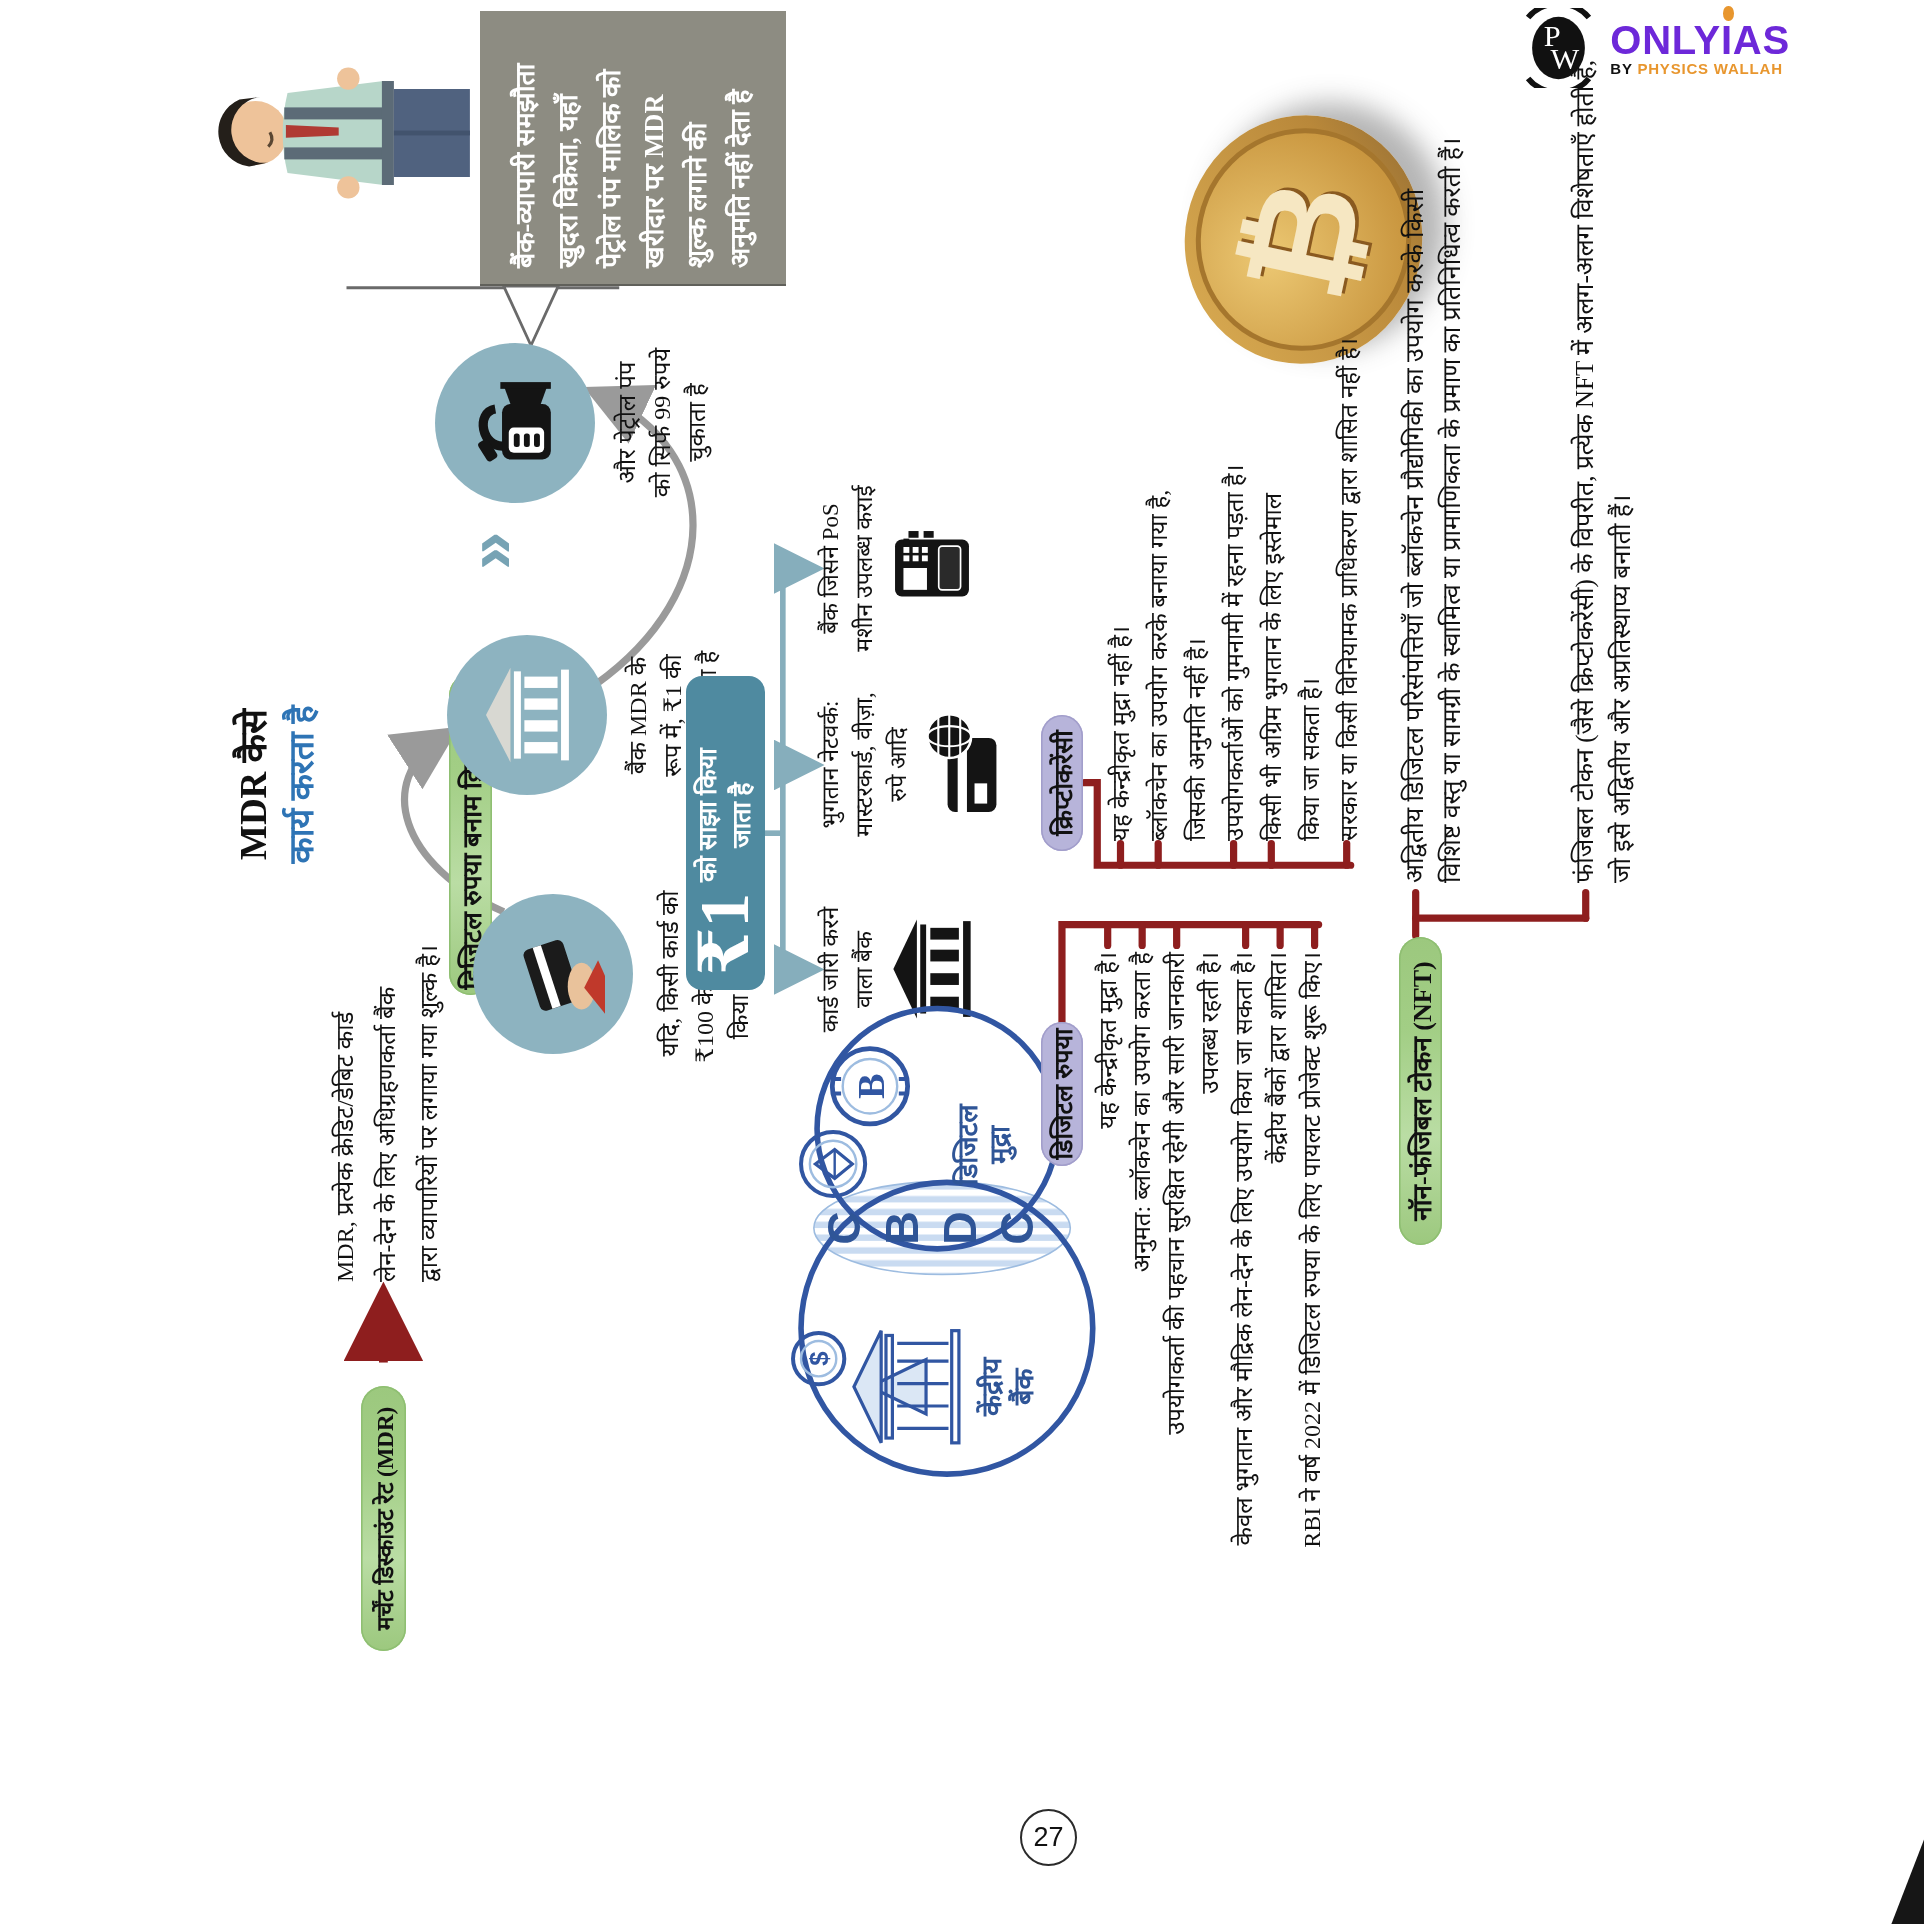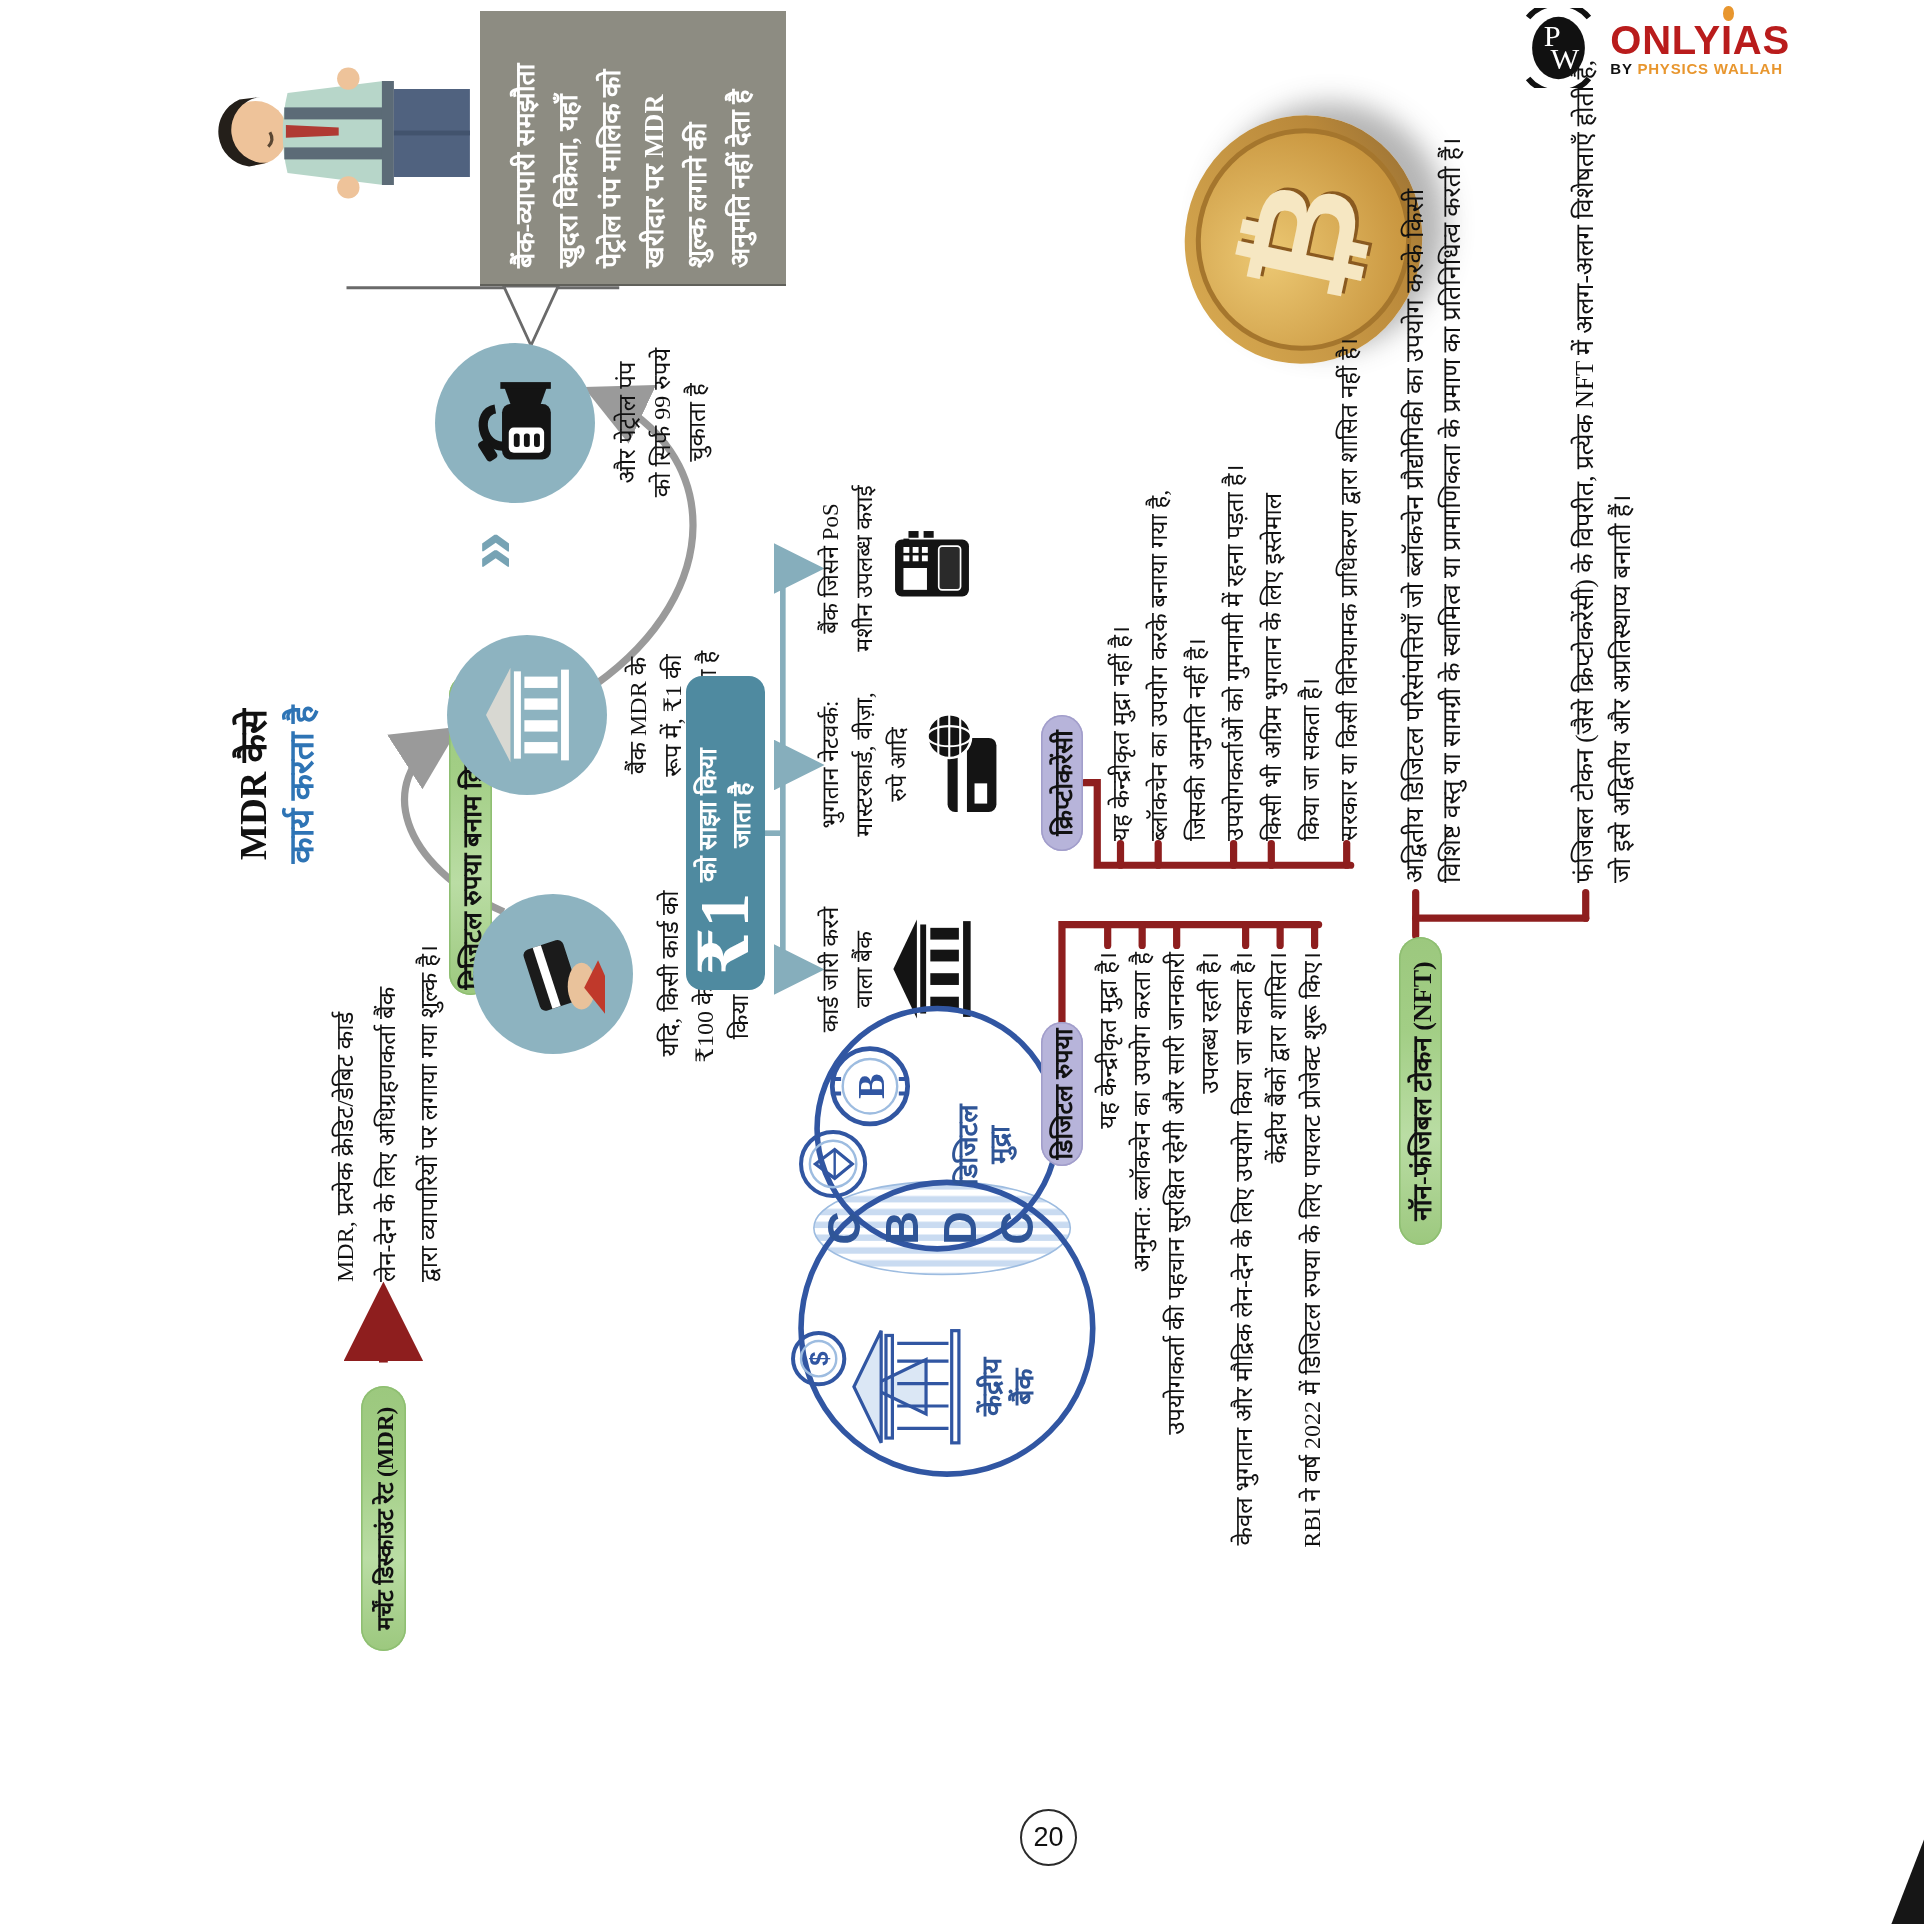--- a/index.html
+++ b/index.html
@@ -43,21 +43,21 @@
             background:linear-gradient(135deg,#dcae54,#b9883a 70%,#8f6a33);
             box-shadow:17.6px 21px 27px rgba(90,90,90,.45);}
   #btc-inner{position:absolute;left:13px;top:11.2px;right:13px;bottom:11.2px;border-radius:50%;
              border:5.6px solid #a5762d;background:radial-gradient(circle at 38% 35%,#ecc873,#c9963f 75%);
              display:flex;align-items:center;justify-content:center;}
   #btc-symbol{font-size:140px;font-weight:bold;color:#f6e7c2;text-shadow:3.2px 3.2px 0 #8a5a20;
               font-family:"Liberation Sans","DejaVu Sans",sans-serif;}
   
   #logo{position:absolute;right:135px;top:8px;display:flex;align-items:center;gap:13px;
         font-family:"Liberation Sans","DejaVu Sans",sans-serif;}
-  #logo-text-name{font-size:40px;font-weight:900;letter-spacing:0.8px;color:#b91c1c;line-height:1;}
+  #logo-text-name{font-size:40px;font-weight:900;letter-spacing:0.8px;color:#6d28d9;line-height:1;}
   #logo-text-sub{font-size:15px;font-weight:bold;letter-spacing:0.8px;color:#111;}
   #logo-text-sub .orange{color:#e8962e;}
   .i-dot{position:relative;}
   .i-dot::before{content:'';position:absolute;left:2.4px;top:-11.2px;width:10.4px;height:14.4px;
                  background:#e8962e;border-radius:50%;}
   #page-circle{position:absolute;left:1020px;top:1809px;width:53px;height:53px;border-radius:50%;
                border:2.4px solid #2b2b2b;display:flex;align-items:center;justify-content:center;
                font-family:"Liberation Sans","DejaVu Sans",sans-serif;font-size:27px;color:#111;background:#fff;}
   #corner-mark{position:absolute;right:0;bottom:0;width:0;height:0;
                border-bottom:88px solid #161616;border-left:34px solid transparent;}
@@ -388,17 +388,17 @@
     <text x="40" y="48" font-size="38" fill="#fff" font-family="'Liberation Serif','DejaVu Serif',serif" text-anchor="middle">P</text>
     <text x="56" y="76" font-size="38" fill="#fff" font-family="'Liberation Serif','DejaVu Serif',serif" text-anchor="middle">W</text>
   </svg>
   <div>
     <div id="logo-text-name"><span>ONLY</span><span class="i-dot">I</span><span>AS</span></div>
     <div id="logo-text-sub"><span>BY</span> <span class="orange">PHYSICS WALLAH</span></div>
   </div>
 </div>
 
 <div id="page-circle">
-  <span>20</span>
+  <span>27</span>
 </div>
 
 <div id="corner-mark"></div>
 
 
 </body></html>

